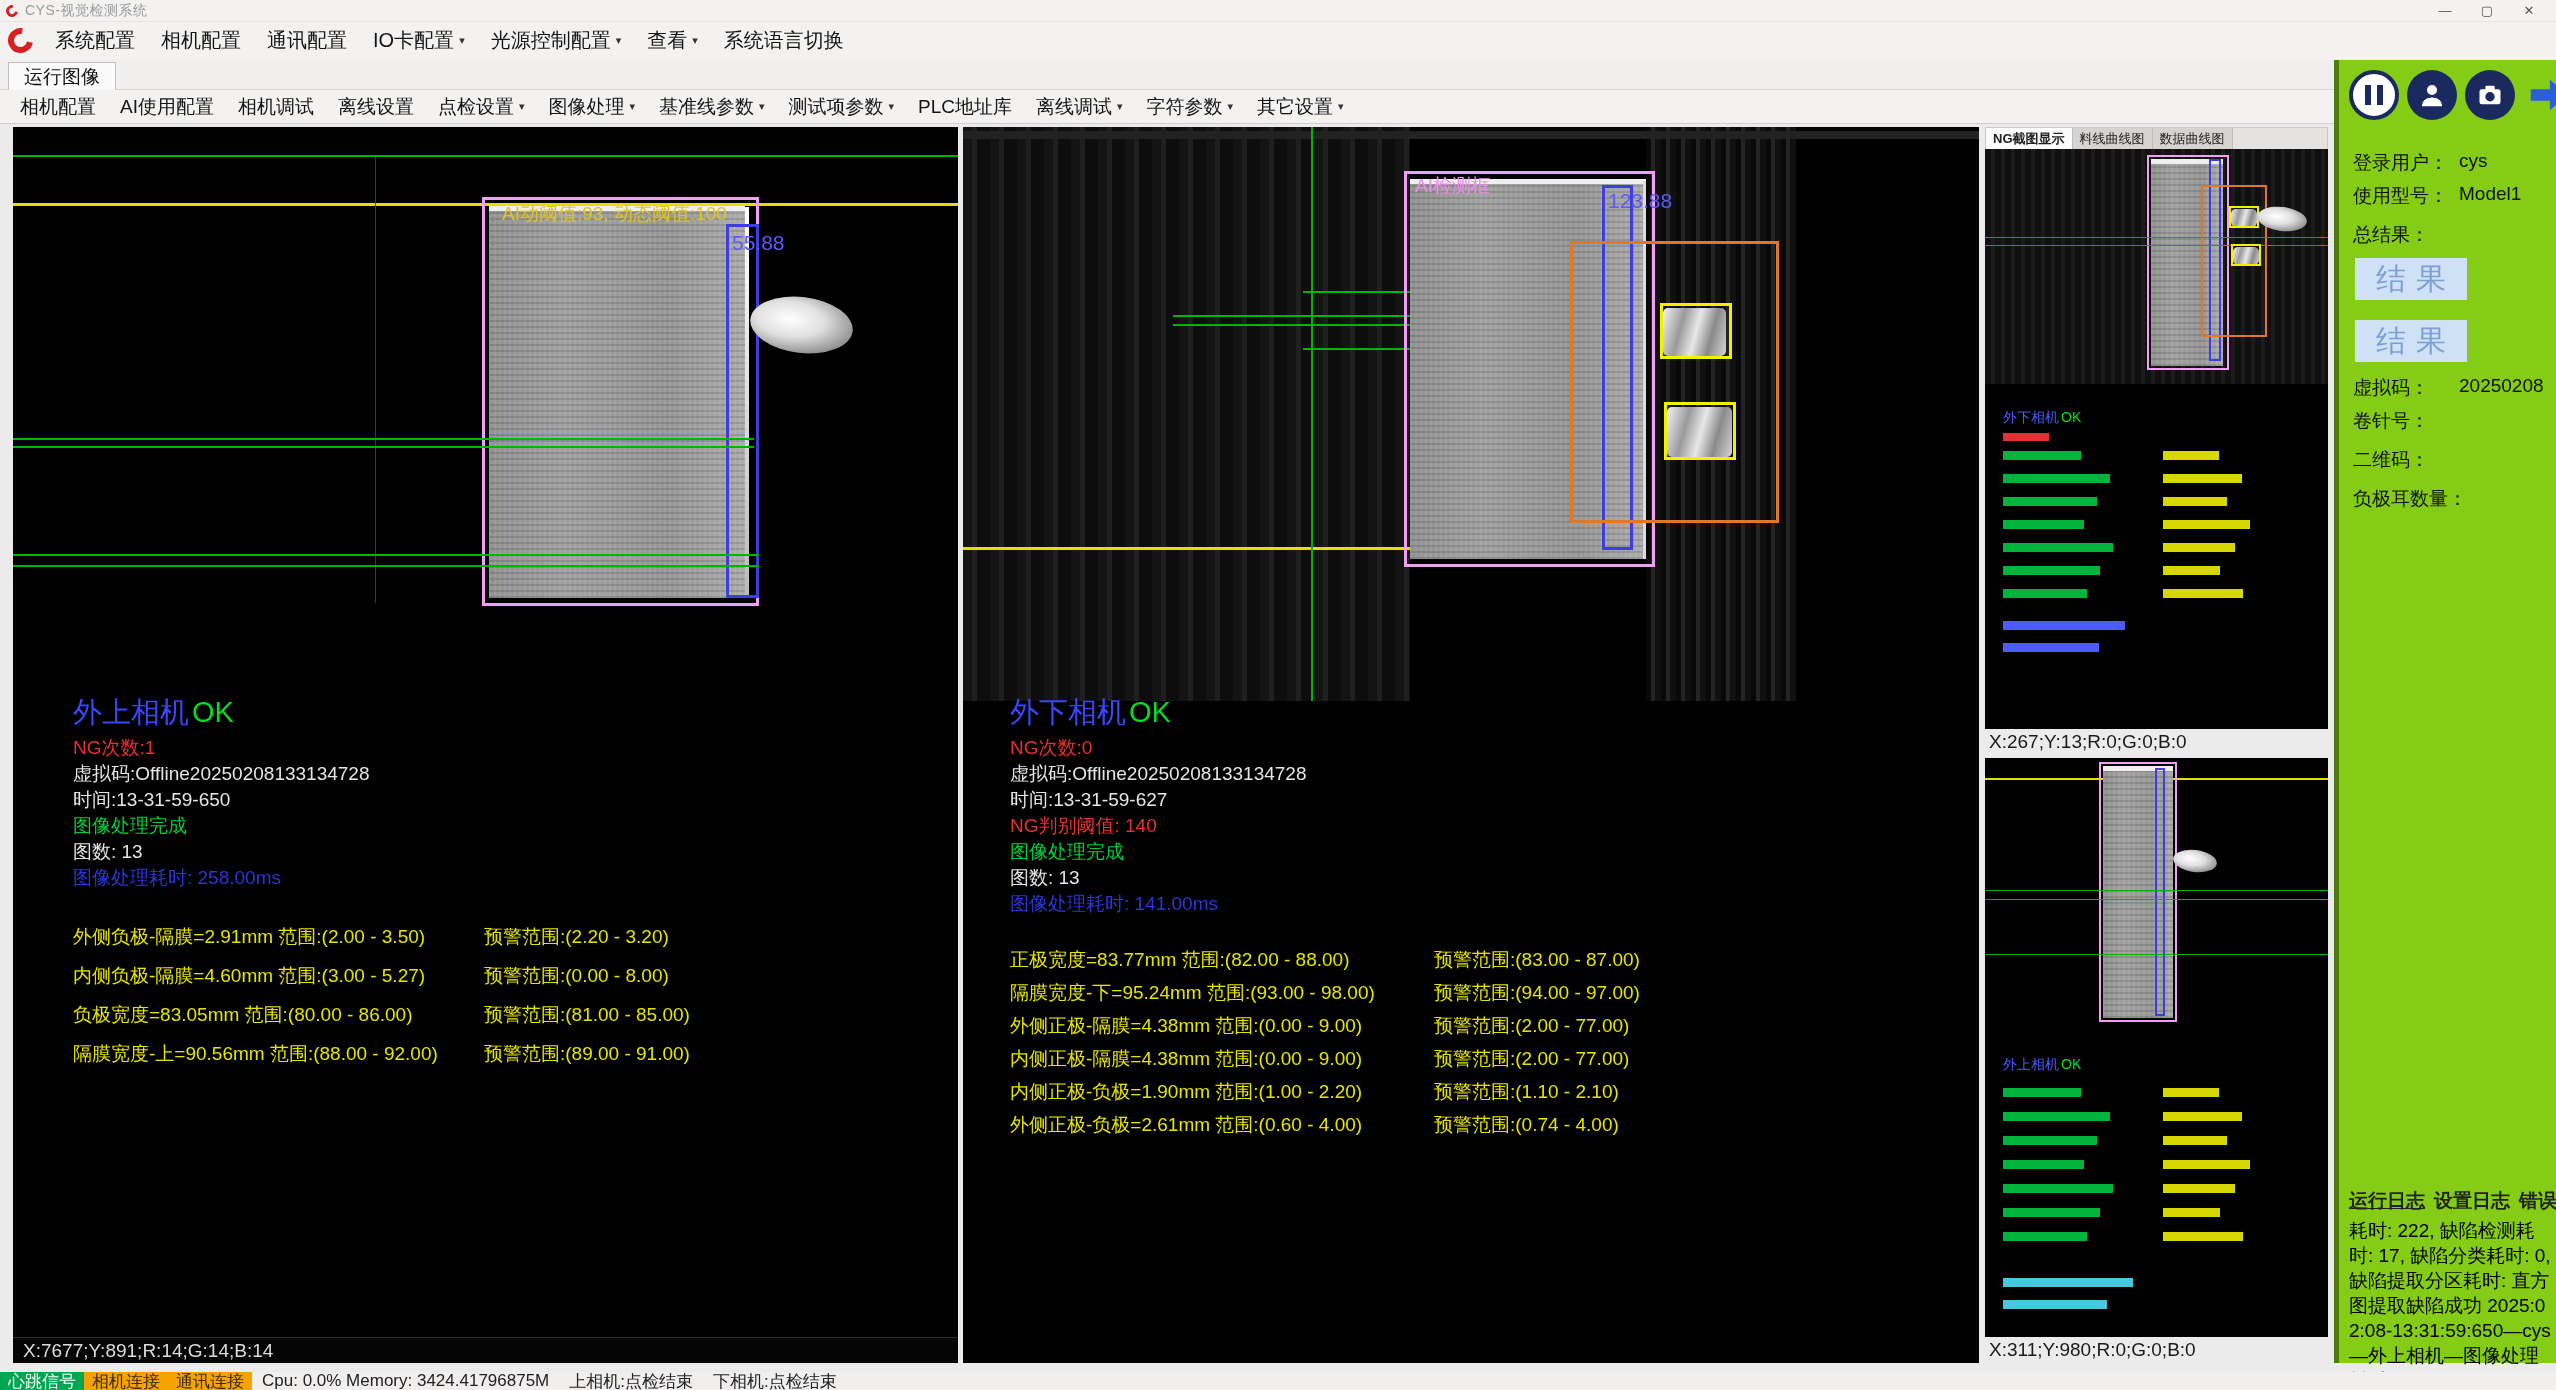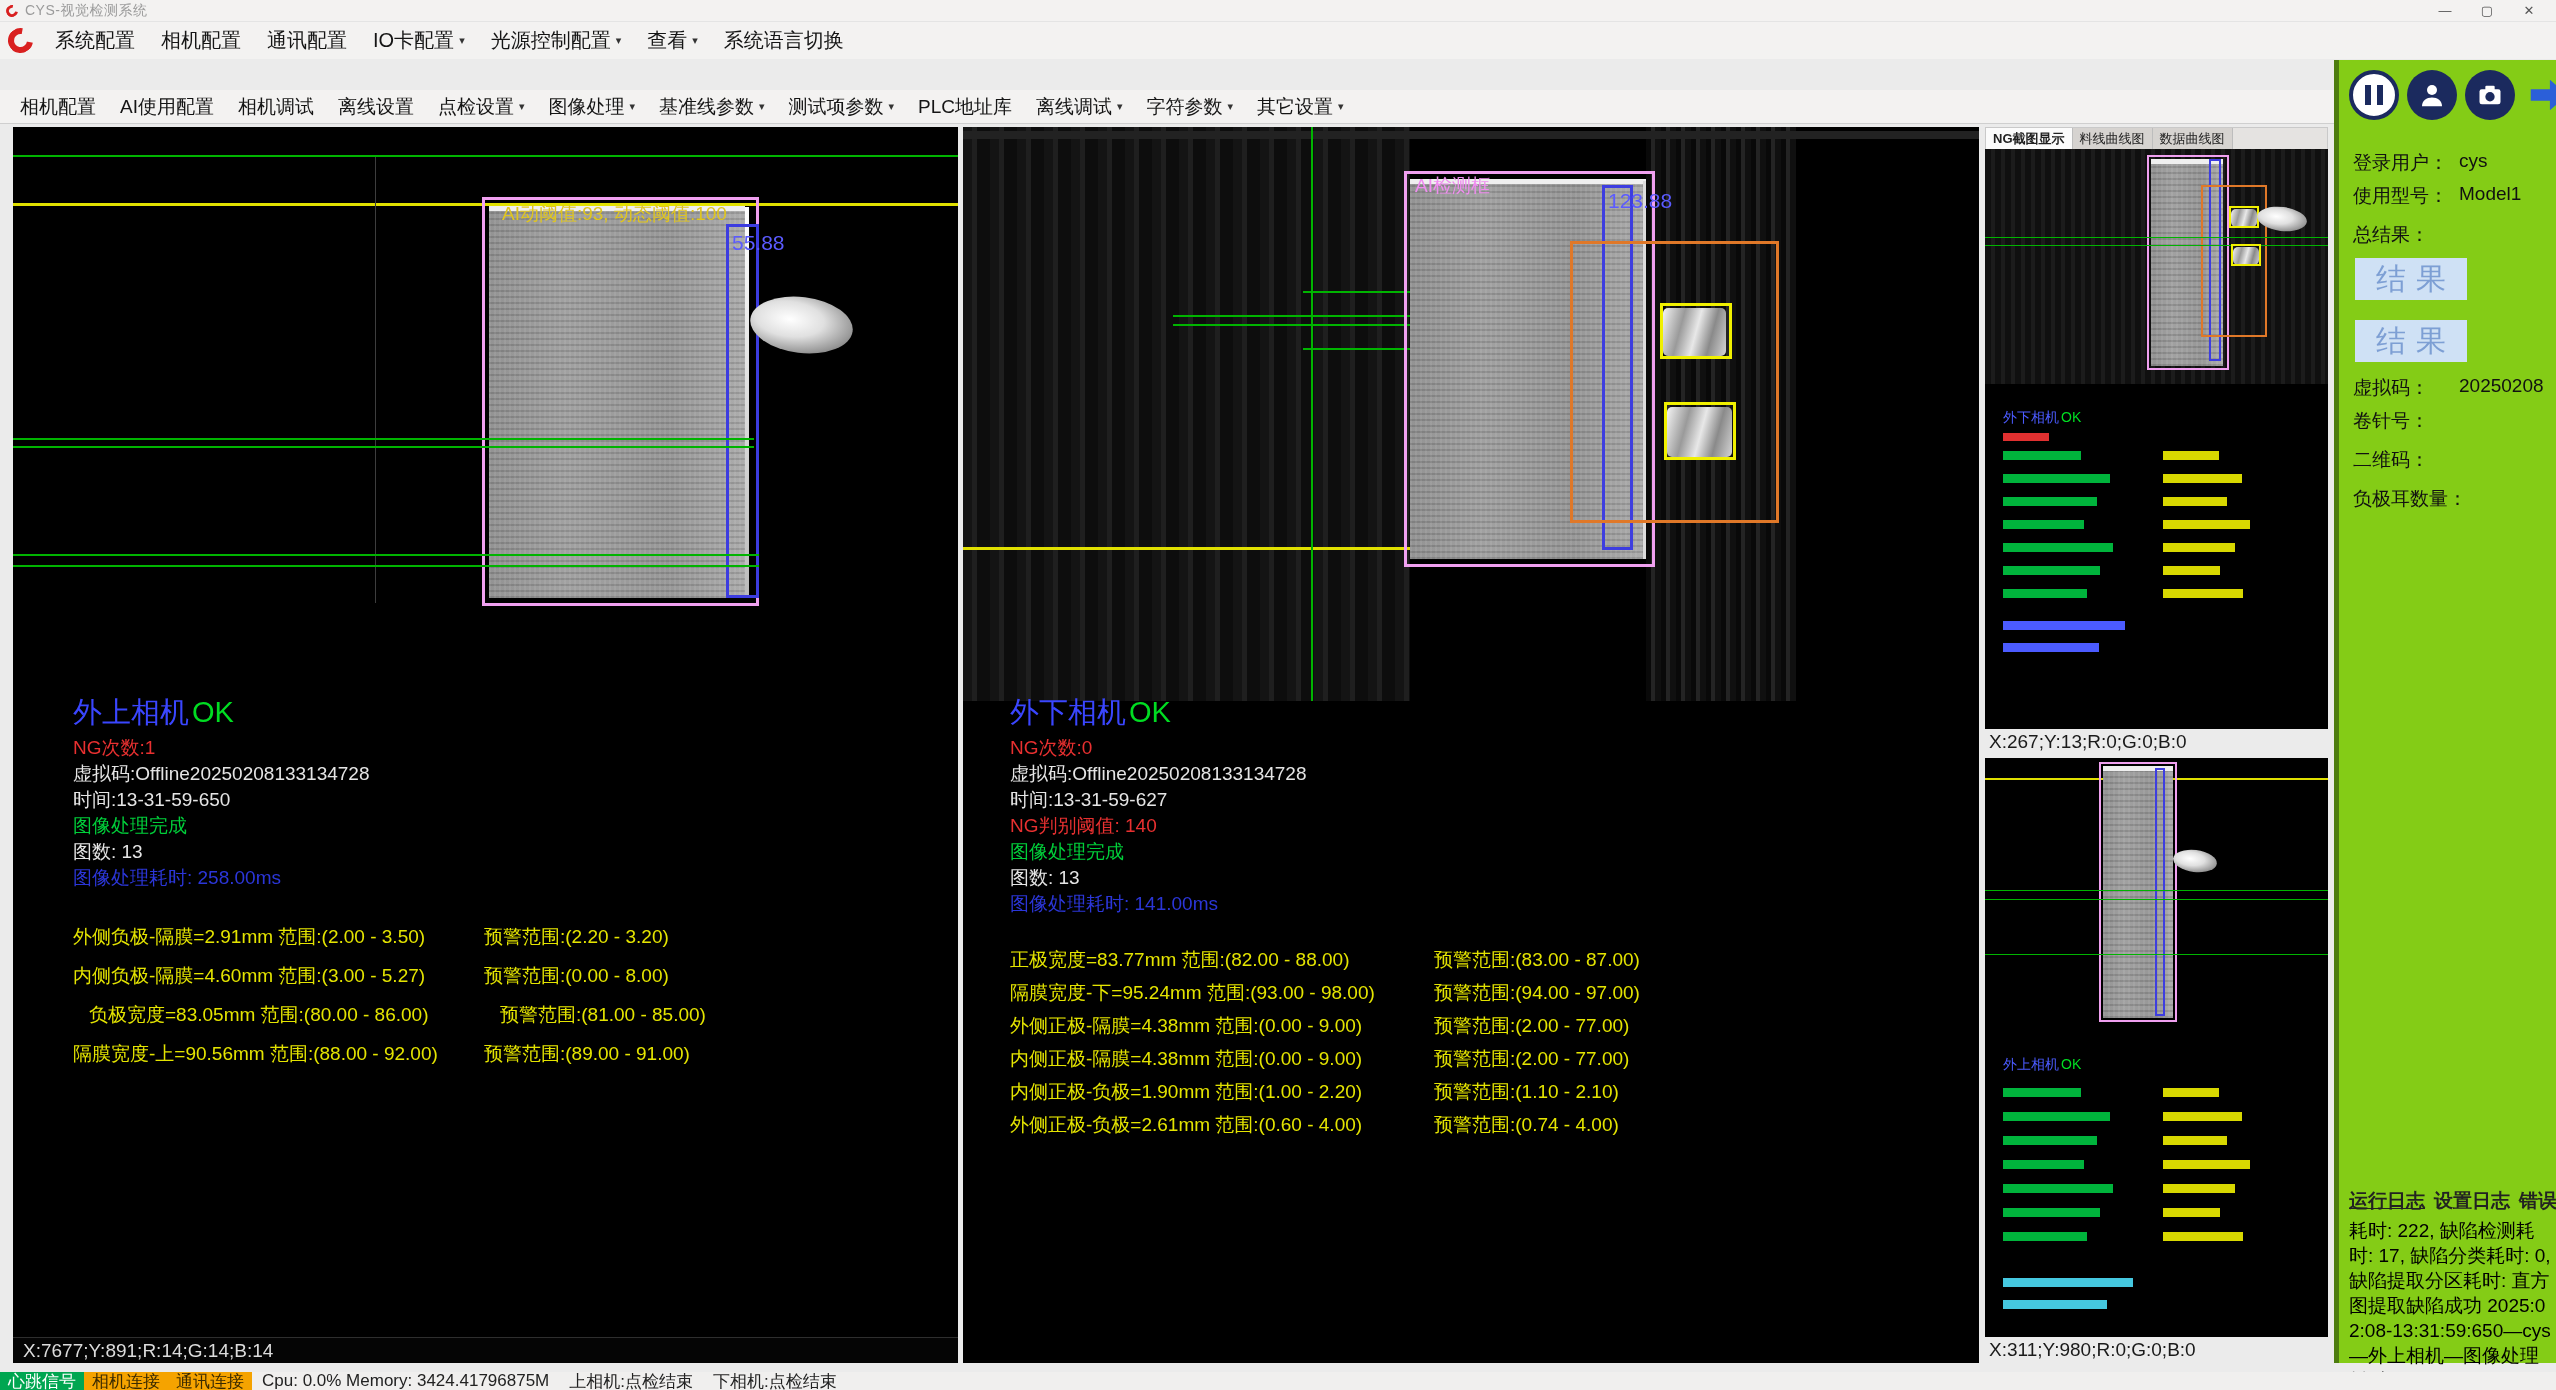--- a/index.html
+++ b/index.html
@@ -125,20 +125,23 @@
         <div class="menu-item">系统配置</div>
         <div class="menu-item">相机配置</div>
         <div class="menu-item">通讯配置</div>
         <div class="menu-item">IO卡配置<span class="caret">▾</span></div>
         <div class="menu-item">光源控制配置<span class="caret">▾</span></div>
         <div class="menu-item">查看<span class="caret">▾</span></div>
         <div class="menu-item">系统语言切换</div>
       </div>
   </div>
 
+  <div id="tabrow">
+    <div id="view-tab">运行图像</div>
+  </div>
 
   <div id="toolbar">
       <div class="tool-item">相机配置</div>
       <div class="tool-item">AI使用配置</div>
       <div class="tool-item">相机调试</div>
       <div class="tool-item">离线设置</div>
       <div class="tool-item">点检设置<span class="caret">▾</span></div>
       <div class="tool-item">图像处理<span class="caret">▾</span></div>
       <div class="tool-item">基准线参数<span class="caret">▾</span></div>
       <div class="tool-item">测试项参数<span class="caret">▾</span></div>
@@ -170,21 +173,21 @@
       </div>
       <div class="cl c-r" style="left:60px;top:608px">NG次数:1</div>
       <div class="cl c-y" style="left:60px;top:634px">虚拟码:Offline20250208133134728</div>
       <div class="cl c-y" style="left:60px;top:660px">时间:13-31-59-650</div>
       <div class="cl c-g" style="left:60px;top:686px">图像处理完成</div>
       <div class="cl c-y" style="left:60px;top:712px">图数: 13</div>
       <div class="cl c-b" style="left:60px;top:738px">图像处理耗时: 258.00ms</div>
       <div id="left-meas">
           <div class="meas-row" style="top: 797px;"><span>外侧负极-隔膜=2.91mm 范围:(2.00 - 3.50)</span><span class="meas-warn" style="left: 411px;">预警范围:(2.20 - 3.20)</span></div>
           <div class="meas-row" style="top: 836px;"><span>内侧负极-隔膜=4.60mm 范围:(3.00 - 5.27)</span><span class="meas-warn" style="left: 411px;">预警范围:(0.00 - 8.00)</span></div>
-          <div class="meas-row" style="top: 875px; margin-left: 16px;"><span>负极宽度=83.05mm 范围:(80.00 - 86.00)</span><span class="meas-warn" style="left: 411px;">预警范围:(81.00 - 85.00)</span></div>
+          <div class="meas-row" style="top: 875px;"><span>负极宽度=83.05mm 范围:(80.00 - 86.00)</span><span class="meas-warn" style="left: 411px;">预警范围:(81.00 - 85.00)</span></div>
           <div class="meas-row" style="top: 914px;"><span>隔膜宽度-上=90.56mm 范围:(88.00 - 92.00)</span><span class="meas-warn" style="left: 411px;">预警范围:(89.00 - 91.00)</span></div>
         </div>
     </div>
     <div class="coordbar">X:7677;Y:891;R:14;G:14;B:14</div>
   </div>
 
   <div id="right-panel" class="cam-panel">
     <div id="right-scene" class="scene">
       <div class="d" style="left:0;top:0;width:447px;height:574px;background:repeating-linear-gradient(90deg,#141414 0 9px,#1f1f1f 9px 14px,#0d0d0d 14px 27px)"></div>
       <div class="d" style="left:683px;top:0;width:150px;height:574px;background:repeating-linear-gradient(90deg,#090909 0 5px,#242424 5px 9px,#101010 9px 15px)"></div>

